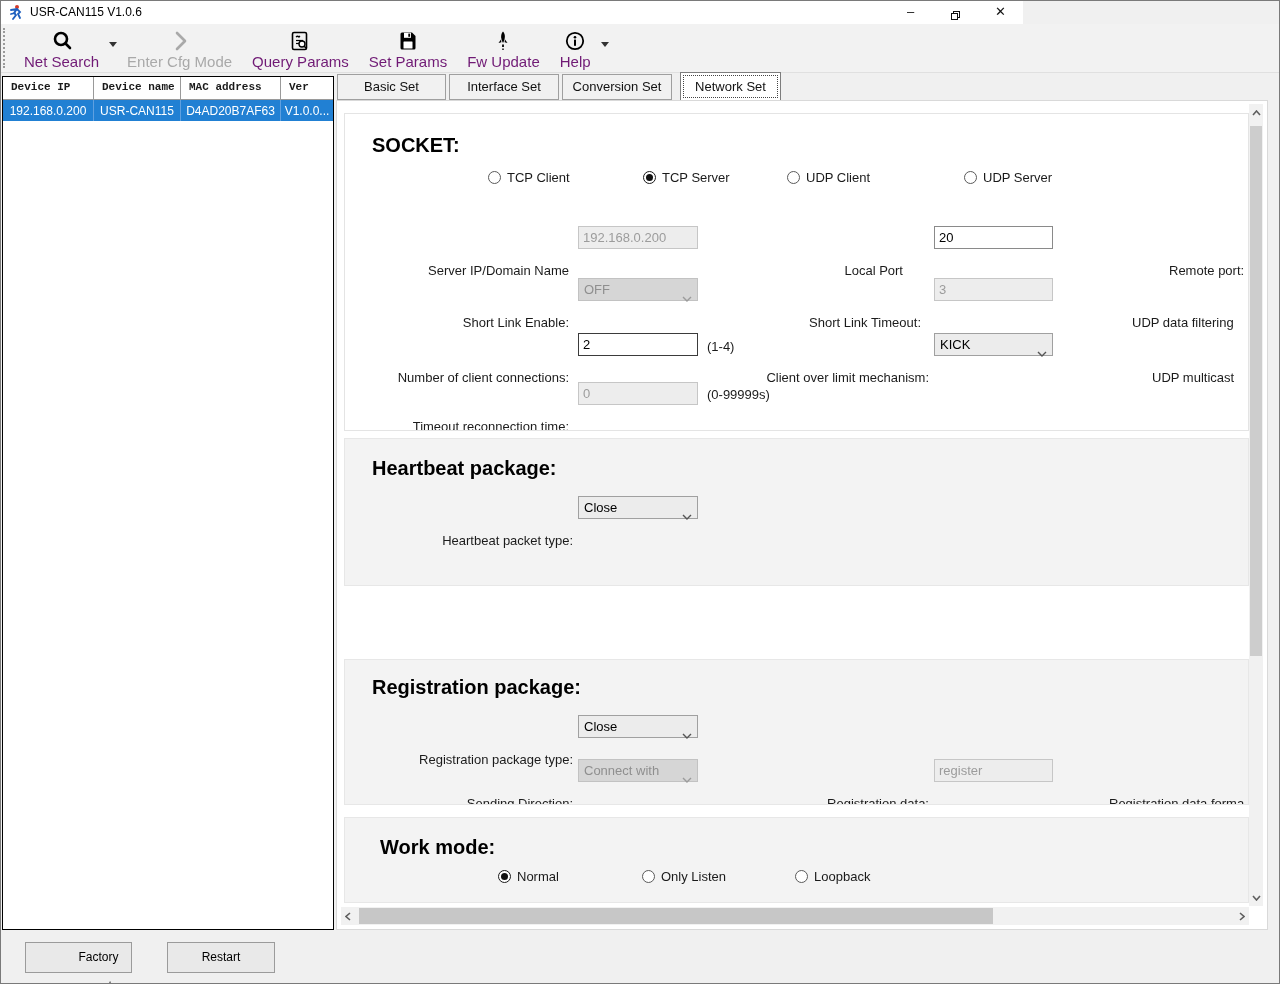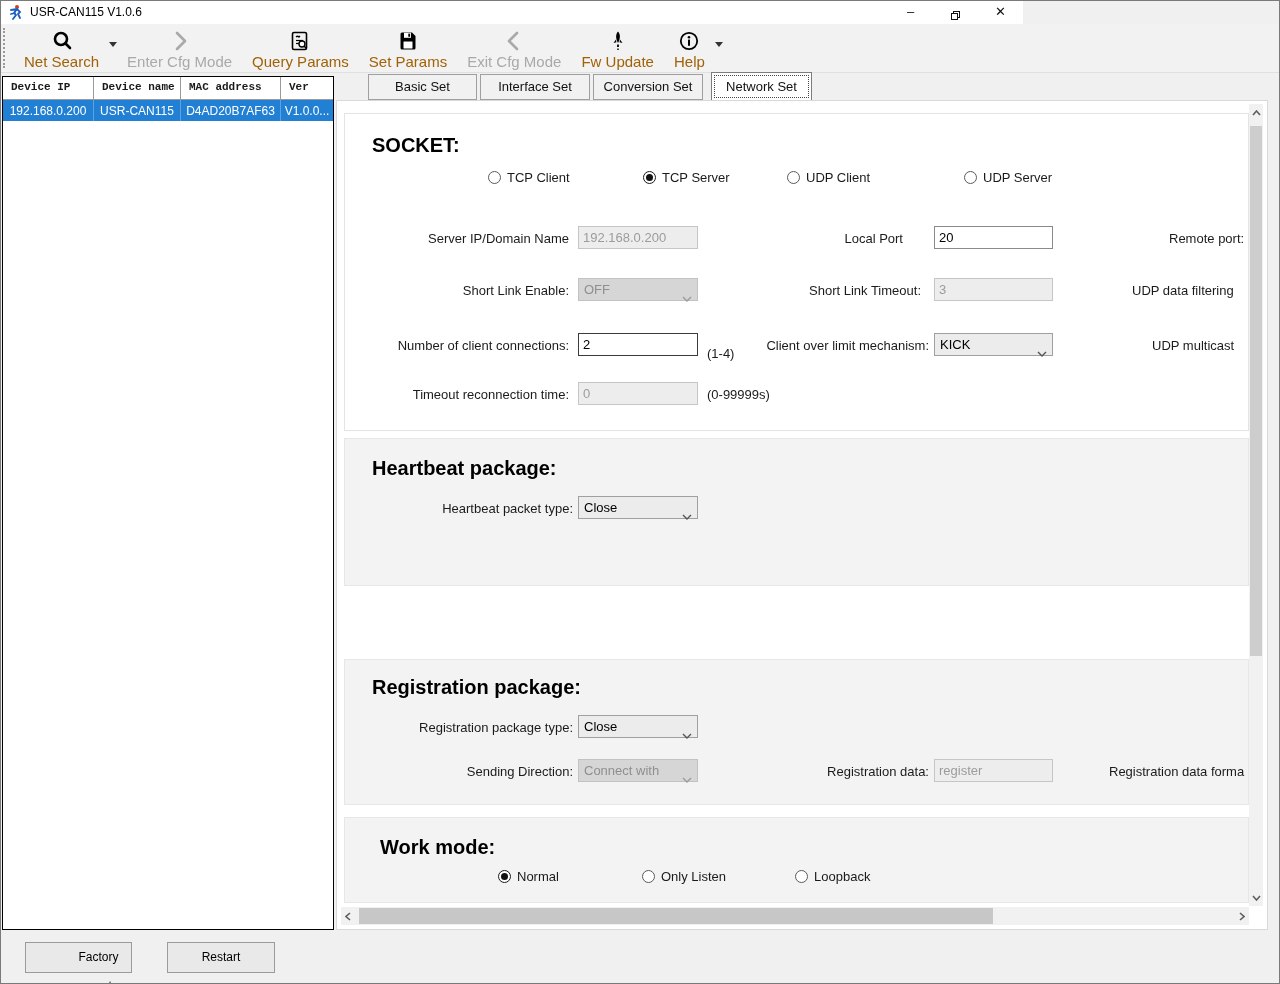--- a/index.html
+++ b/index.html
@@ -17,50 +17,50 @@
   .winbtn.close{right:0;}
   .restore-glyph{position:relative;display:inline-block;width:9px;height:9px;top:4px;}
   .restore-glyph .b1{position:absolute;left:2px;top:0;width:7px;height:7px;border:1px solid #111;box-sizing:border-box;background:#fff;}
   .restore-glyph .b2{position:absolute;left:0;top:2px;width:7px;height:7px;border:1px solid #111;box-sizing:border-box;background:#fff;}
 
   
   .toolbar{position:absolute;left:1px;top:24px;width:1278px;height:48px;background:#f2f2f2;
            border-bottom:1px solid #e0e0e0;display:flex;align-items:stretch;}
   .toolbar-grip{width:7px;margin:4px 2px;border-left:2px dotted #9a9a9a;}
   .tool-item{display:flex;flex-direction:column;align-items:center;justify-content:flex-end;
-             padding:3px 10px 2px 10px;font-size:15px;white-space:nowrap;color:#a16207;}
+             padding:3px 10px 2px 10px;font-size:15px;white-space:nowrap;color:#701a75;}
   .tool-item .t-icon{height:24px;display:flex;align-items:center;}
   .tool-item.disabled{color:#a9a9a9;}
   .tool-caret{align-self:flex-start;margin-top:18px;width:0;height:0;border-left:4px solid transparent;border-right:4px solid transparent;border-top:5px solid #333;}
 
   
   .device-panel{position:absolute;left:2px;top:76px;width:332px;height:854px;background:#fff;
                 border:1px solid #000;box-sizing:border-box;}
   .dev-header{display:flex;height:22px;border-bottom:1px solid #9a9a9a;
               font-family:"Liberation Mono",monospace;font-size:11px;font-weight:bold;}
   .dev-header .hc{padding:4px 0 0 8px;border-right:1px solid #9a9a9a;box-sizing:border-box;overflow:hidden;}
   .dev-header .hc:last-child{border-right:none;}
   .dev-row{display:flex;height:21px;background:#2180d3;color:#fff;font-size:12px;align-items:stretch;}
   .dev-row .dc{display:flex;align-items:center;justify-content:center;border-right:1px solid #5fa0e0;box-sizing:border-box;overflow:hidden;white-space:nowrap;}
   .dev-row .dc:last-child{border-right:none;}
   .c-ip{width:91px;} .c-name{width:87px;} .c-mac{width:100px;} .c-ver{width:52px;flex:1;}
 
   
   .tab{position:absolute;height:26px;background:#f1f1f1;border:1px solid #9f9f9f;box-sizing:border-box;
-       text-align:center;font-size:13px;line-height:24px;color:#111;margin-left:31px;}
+       text-align:center;font-size:13px;line-height:24px;color:#111;}
   .tab.active{background:#fff;border-color:#7d7d7d;height:29px;line-height:27px;outline:1px dotted #444;outline-offset:-4px;}
 
   
   .content{position:absolute;left:336px;top:100px;width:932px;height:830px;background:#fff;
            border:1px solid #d9d9d9;box-sizing:border-box;}
   .section{position:absolute;left:7px;width:905px;box-sizing:border-box;border:1px solid #e4e4e4;
            overflow:hidden;background:#fff;}
   .section.grey{background:#f3f3f3;border-color:#e7e7e7;}
   .sec-title{position:absolute;left:27px;font-size:20px;font-weight:bold;color:#000;}
-  .lbl{position:absolute;font-size:13px;color:#1b1b1b;white-space:nowrap;}
+  .lbl{position:absolute;font-size:13px;color:#1b1b1b;white-space:nowrap;margin-top:32px;}
   .lbl.r{text-align:right;}
   .hint{position:absolute;font-size:13px;color:#1b1b1b;white-space:nowrap;}
 
   .tbox{position:absolute;height:23px;width:120px;border:1px solid #8a8a8a;background:#fff;box-sizing:border-box;
         font-family:"Liberation Sans",sans-serif;font-size:13px;color:#000;padding:0 4px;}
   .tbox.focus{border-color:#3b3b3b;}
   .tbox.dis{background:#ededed;border-color:#c6c6c6;color:#9c9c9c;}
 
   .combo{position:absolute;height:23px;width:120px;border:1px solid #a0a0a0;background:#ececec;box-sizing:border-box;
          font-size:13px;line-height:21px;padding-left:5px;color:#000;}
@@ -142,28 +142,20 @@
       <svg width="22" height="22" viewBox="0 0 22 22">
           <path d="M3.5 4 a1.5 1.5 0 0 1 1.5 -1.5 h10 l3.5 3.5 v12 a1.5 1.5 0 0 1 -1.5 1.5 h-12 a1.5 1.5 0 0 1 -1.5 -1.5 z" fill="#000"></path>
           <rect x="7" y="2.8" width="7" height="5" fill="#fff"></rect>
           <rect x="11.3" y="3.6" width="1.8" height="3.2" fill="#000"></rect>
           <rect x="6.5" y="11.5" width="9" height="7" rx="0.5" fill="#fff"></rect>
         </svg>
     </span>
     <span>Set Params</span>
   </div>
 
-  <div class="tool-item disabled">
-    <span class="t-icon">
-      <svg width="22" height="22" viewBox="0 0 22 22">
-          <polyline points="14,3 6,11 14,19" stroke="#a9a9a9" stroke-width="2.6" fill="none" stroke-linecap="round" stroke-linejoin="round"></polyline>
-        </svg>
-    </span>
-    <span>Exit Cfg Mode</span>
-  </div>
 
   <div class="tool-item">
     <span class="t-icon">
       <svg width="22" height="22" viewBox="0 0 22 22">
           <path d="M11 1.5 C13.4 4 13.6 8.5 11 13 C8.4 8.5 8.6 4 11 1.5 z" fill="#000"></path>
           <path d="M9 9.5 L6.5 13 L9.4 12.2 z" fill="#000"></path>
           <path d="M13 9.5 L15.5 13 L12.6 12.2 z" fill="#000"></path>
           <line x1="11" y1="14.5" x2="11" y2="17" stroke="#000" stroke-width="1.8"></line>
           <line x1="11" y1="18.5" x2="11" y2="20" stroke="#000" stroke-width="1.4"></line>
         </svg>
@@ -231,21 +223,21 @@
       <span class="chev"><svg width="10" height="6" viewBox="0 0 10 6">
             <polyline points="1,1 5,5 9,1" stroke="#9b9b9b" stroke-width="1.4" fill="none"></polyline>
           </svg></span>
     </div>
     <div class="lbl r" style="left:400px;top:169px;width:176px;">Short Link Timeout:</div>
     <input class="tbox dis" style="left: 589px; top: 164px; width: 119px;" disabled="" value="3">
     <div class="lbl" style="left:787px;top:169px;">UDP data filtering</div>
 
     <div class="lbl r" style="left:0;top:224px;width:224px;">Number of client connections:</div>
     <input class="tbox focus" style="left: 233px; top: 219px;" value="2">
-    <div class="hint" style="left:362px;top:232px;">(1-4)</div>
+    <div class="hint" style="left:362px;top:225px;">(1-4)</div>
     <div class="lbl r" style="left:400px;top:224px;width:184px;">Client over limit mechanism:</div>
     <div class="combo" style="left:589px;top:219px;width:119px;">
       <span>KICK</span>
       <span class="chev"><svg width="10" height="6" viewBox="0 0 10 6">
             <polyline points="1,1 5,5 9,1" stroke="#555" stroke-width="1.4" fill="none"></polyline>
           </svg></span>
     </div>
     <div class="lbl" style="left:807px;top:224px;">UDP multicast</div>
 
     <div class="lbl r" style="left:0;top:273px;width:224px;">Timeout reconnection time:</div>

